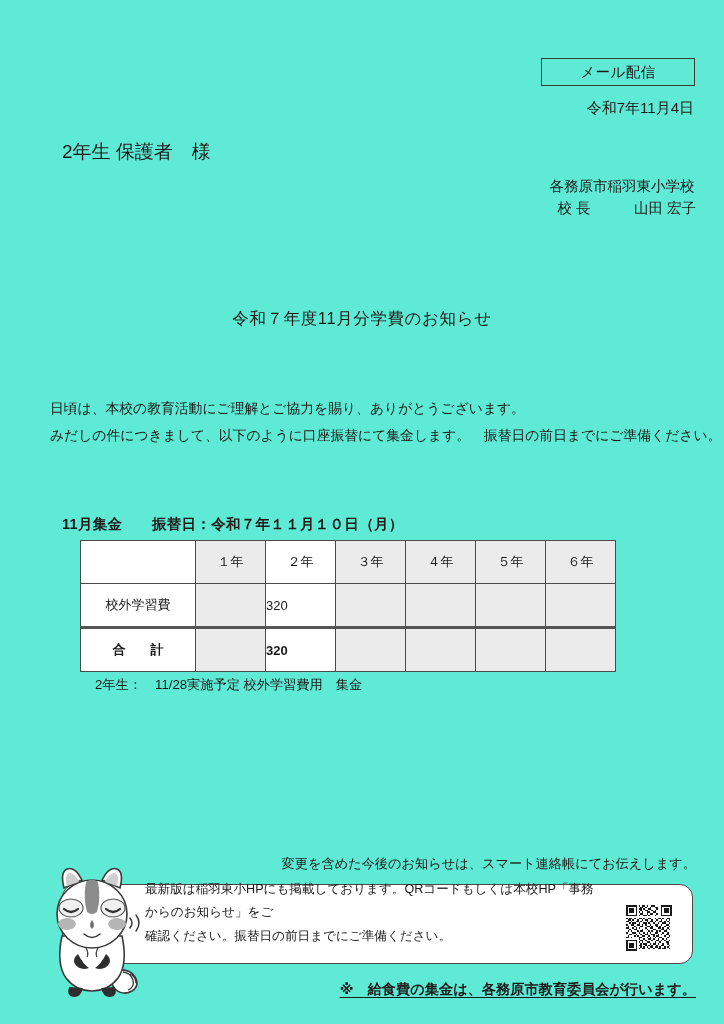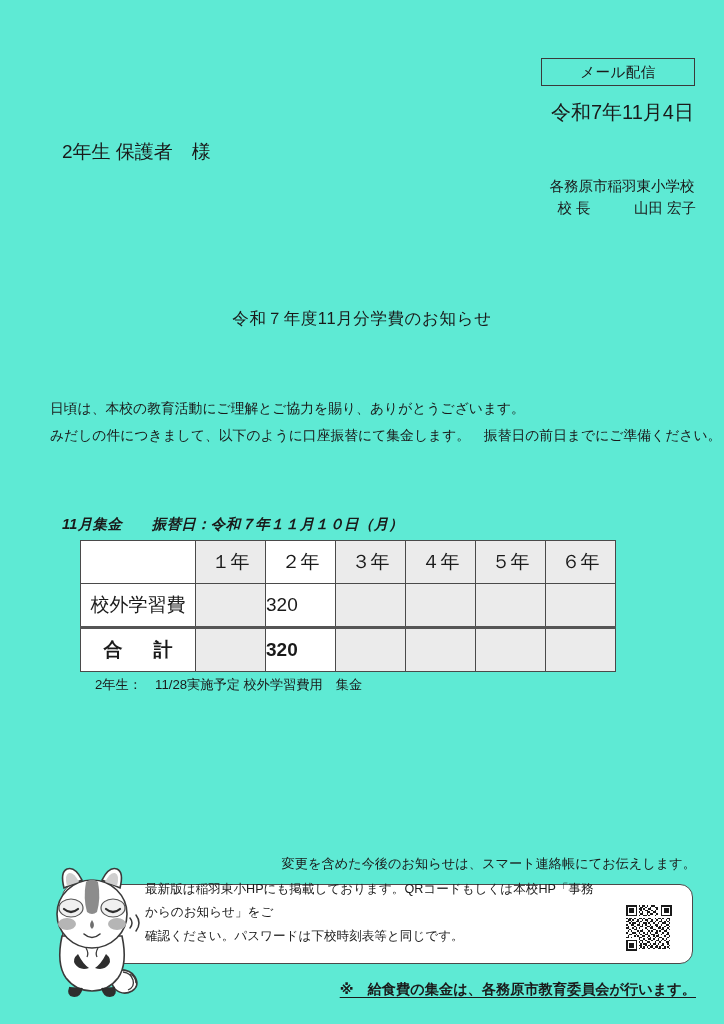--- a/index.html
+++ b/index.html
@@ -30,21 +30,21 @@
     display: flex;
     align-items: center;
     justify-content: center;
     font-size: 14.5px;
     letter-spacing: 0.5px;
   }
   .date-line {
     position: absolute;
     right: 30px;
     top: 99px;
-    font-size: 20px;
+    font-size: 15px;
   }
   .addressee {
     position: absolute;
     left: 62px;
     top: 139px;
     font-size: 19px;
   }
   .school-block {
     position: absolute;
     right: 28px;
@@ -81,34 +81,33 @@
   .body-text p { margin: 0; }
 
   
   .table-caption {
     position: absolute;
     left: 62px;
     top: 515px;
     font-size: 14.5px;
     font-weight: bold;
     letter-spacing: 0.3px;
-    font-style: italic;
   }
   .fee-table {
     position: absolute;
     left: 80px;
     top: 540px;
     border-collapse: collapse;
     table-layout: fixed;
     width: 535px;
   }
   .fee-table td {
     border: 1px solid #4a4a4a;
     height: 42px;
-    font-size: 19px;
+    font-size: 13px;
     padding: 0;
     background: #ebebeb;
   }
   .fee-table col.c-label { width: 115px; }
   .fee-table col.c-grade { width: 70px; }
   .cell-label {
     background: #ffffff !important;
     text-align: center;
   }
   .cell-grade-head {
@@ -250,21 +249,21 @@
   </table>
 
   <div class="table-note">2年生：　11/28実施予定 校外学習費用　集金</div>
 
   <div class="smart-note">変更を含めた今後のお知らせは、スマート連絡帳にてお伝えします。</div>
 
   <div class="info-box"></div>
 
   <div class="info-text">
     <p>最新版は稲羽東小HPにも掲載しております。QRコードもしくは本校HP「事務からのお知らせ」をご</p>
-    <p>確認ください。パスワードは下校時刻表等と同じです。</p>
+    <p>確認ください。振替日の前日までにご準備ください。</p>
   </div>
 
   <svg class="qr" viewBox="0 0 29 29" shape-rendering="crispEdges">
     <rect width="29" height="29" fill="#ffffff"></rect>
     <g fill="#1a1a1a">
       <path d="M0 0h7v7H0z"></path>
         <path d="M22 0h7v7h-7z"></path>
         <path d="M0 22h7v7H0z"></path>
     </g>
     <g fill="#ffffff">

